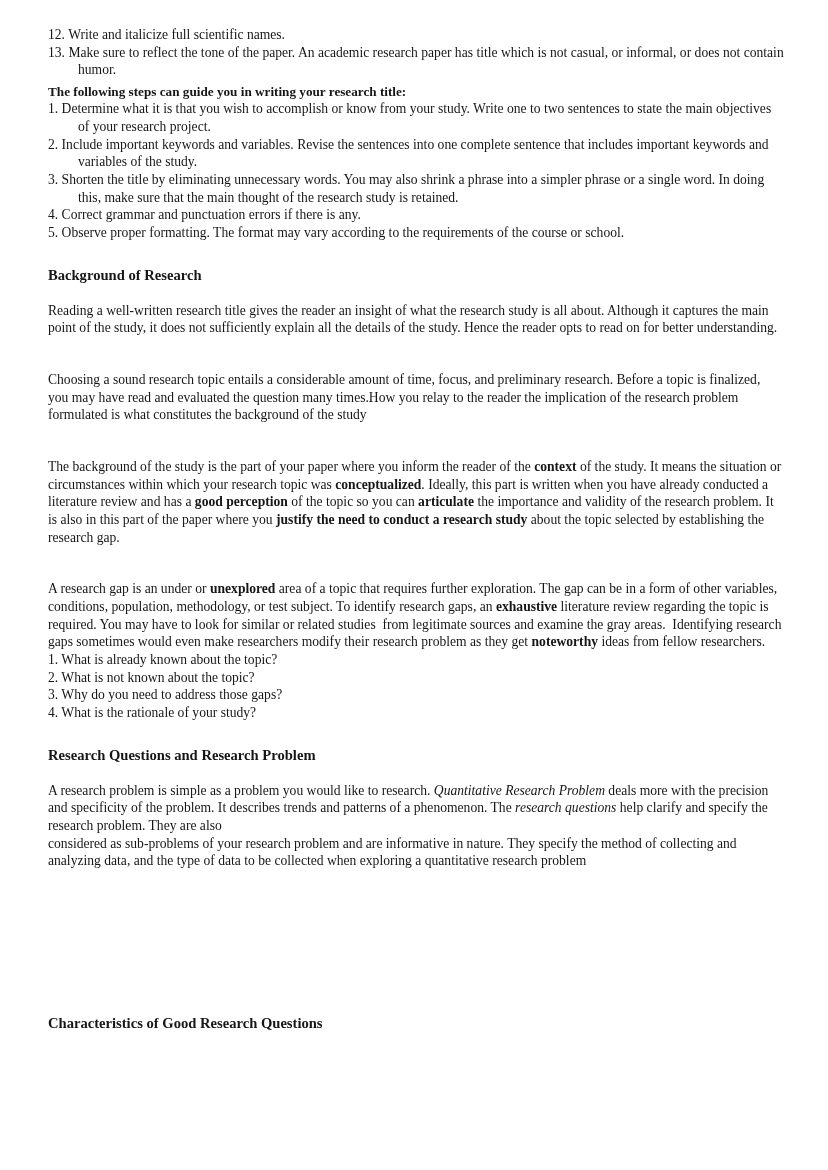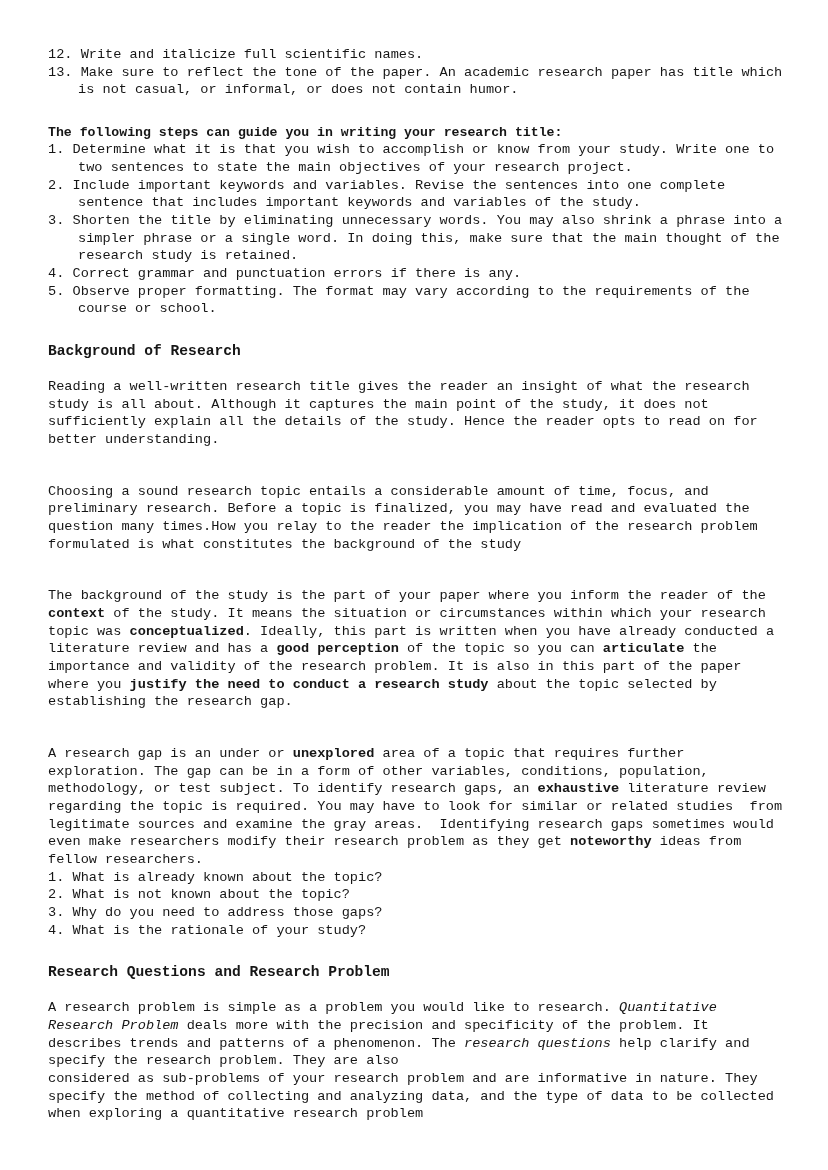--- a/index.html
+++ b/index.html
@@ -6,36 +6,36 @@
     margin: 0;
     padding: 0;
     background: #ffffff;
   }
   .page {
     position: relative;
     width: 828px;
     height: 1170px;
     background: #ffffff;
     box-sizing: border-box;
-    padding: 46px 44px 0 48px;
-    font-family: Liberation Mono, monospace;
+    padding: 26px 44px 0 48px;
+    font-family: Liberation Serif, serif;
     font-size: 13.6px;
     line-height: 1.3;
     color: #161616;
     overflow: hidden;
   }
   .block {
     white-space: pre-wrap;
   }
   .numbered {
     padding-left: 30px;
     text-indent: -30px;
   }
   .steps-heading {
-    margin-top: 25px;
+    margin-top: 4px;
     font-weight: 700;
     font-size: 13.2px;
   }
   .section-heading {
     margin-top: 24px;
     font-weight: 700;
     font-size: 14.6px;
   }
   .paragraph {
     margin-top: 34px;
@@ -66,14 +66,15 @@
       <div class="block paragraph"><span>The background of the study is the part of your paper where you inform the reader of the </span><span class="b">context</span><span> of the study. It means the situation or circumstances within which your research topic was </span><span class="b">conceptualized</span><span>. Ideally, this part is written when you have already conducted a literature review and has a </span><span class="b">good perception</span><span> of the topic so you can </span><span class="b">articulate</span><span> the importance and validity of the research problem. It is also in this part of the paper where you </span><span class="b">justify the need to conduct a research study</span><span> about the topic selected by establishing the research gap.</span></div>
       <div class="block paragraph"><span>A research gap is an under or </span><span class="b">unexplored</span><span> area of a topic that requires further exploration. The gap can be in a form of other variables, conditions, population, methodology, or test subject. To identify research gaps, an </span><span class="b">exhaustive</span><span> literature review regarding the topic is required. You may have to look for similar or related studies  from legitimate sources and examine the gray areas.  Identifying research gaps sometimes would even make researchers modify their research problem as they get </span><span class="b">noteworthy</span><span> ideas from fellow researchers.</span></div>
       <div class="block numbered"><span>1. </span><span>What is already known about the topic?</span></div>
       <div class="block numbered"><span>2. </span><span>What is not known about the topic?</span></div>
       <div class="block numbered"><span>3. </span><span>Why do you need to address those gaps?</span></div>
       <div class="block numbered"><span>4. </span><span>What is the rationale of your study?</span></div>
       <div class="block section-heading"><span class="b">Research Questions and Research Problem</span></div>
       <div class="block paragraph"><span>A research problem is simple as a problem you would like to research. </span><span class="i">Quantitative Research Problem</span><span> deals more with the precision and specificity of the problem. It describes trends and patterns of a phenomenon. The </span><span class="i">research questions</span><span> help clarify and specify the research problem. They are also
 considered as sub-problems of your research problem and are informative in nature. They specify the method of collecting and analyzing data, and the type of data to be collected when exploring a quantitative research problem</span></div>
       <div class="bigspace"></div>
+      <div class="block section-heading"><span class="b">Characteristics of Good Research Questions</span></div>
     </div>
 </div>
 
 </body></html>

